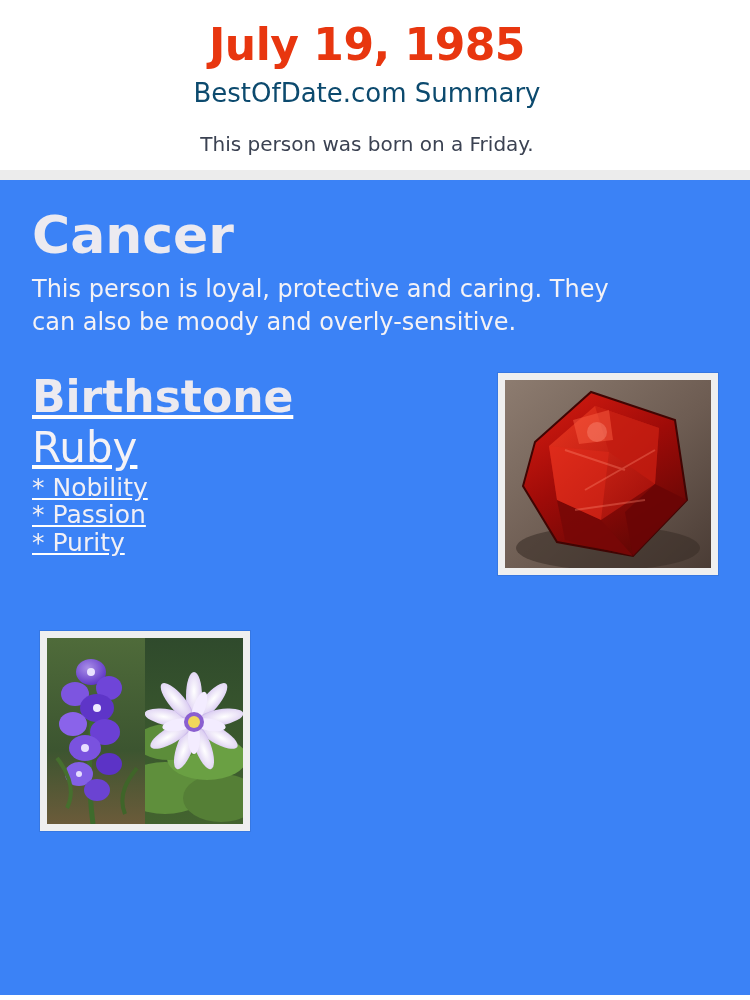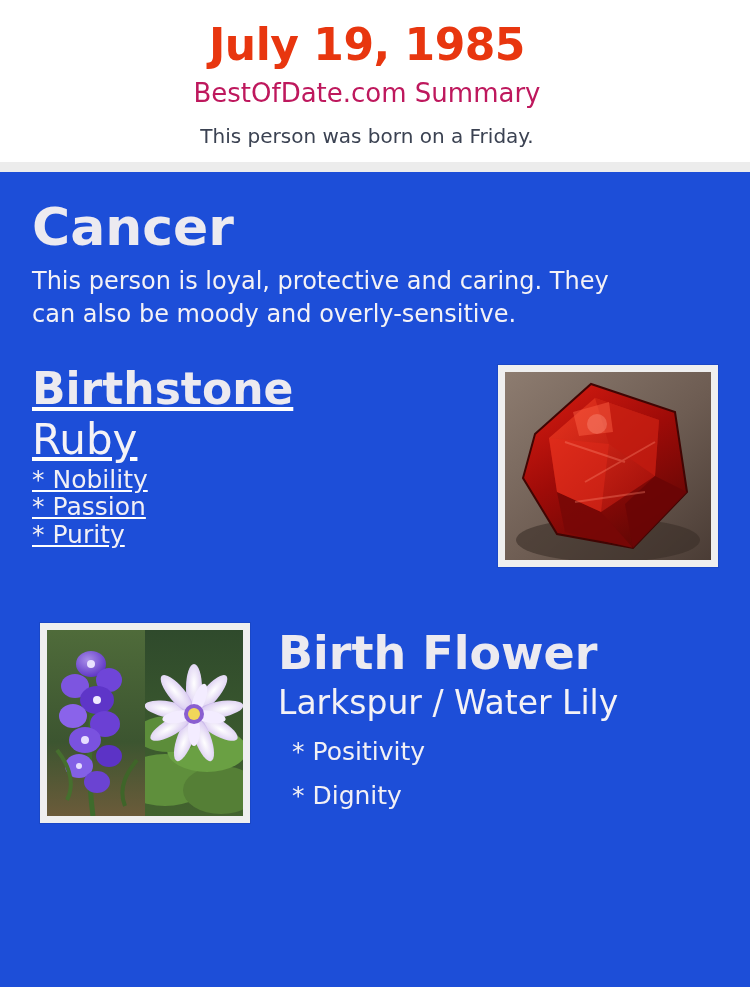--- a/index.html
+++ b/index.html
@@ -19,39 +19,39 @@
     text-align: center;
   }
   .date-title {
     color: #e8360f;
     font-size: 44px;
     font-weight: bold;
     letter-spacing: -0.5px;
     line-height: 1.05;
   }
   .site-summary {
-    color: #be185d;
+    color: #0c4a6e;
     font-size: 26px;
     margin-top: 10px;
     font-weight: normal;
   }
   .born-line {
     color: #3b4252;
     font-size: 20px;
-    margin-top: 16px;
+    margin-top: 24px;
   }
   .header-divider {
     height: 10px;
     background: #ececec;
     width: 100%;
   }
 
   
   .body-panel {
-    background: #1d4ed8;
+    background: #3b82f6;
     width: 100%;
     height: 815px;
     padding: 28px 32px 0 32px;
     position: relative;
     color: #ffffff;
   }
 
   .sign-name {
     font-size: 52px;
     font-weight: bold;
@@ -288,22 +288,16 @@
                   <ellipse cx="0" cy="-16" rx="6" ry="16" fill="#f3ecff" transform="rotate(260)"></ellipse>
                   <circle cx="0" cy="0" r="10" fill="#8a5fd0"></circle>
                   <circle cx="0" cy="0" r="6" fill="#f0d75a"></circle>
                 </g>
               </g>
             </svg>
           </div>
         </div>
       </div>
 
-      <div class="flower-text">
-        <div class="flower-heading">Birth Flower</div>
-        <div class="flower-sub">Larkspur / Water Lily</div>
-        <div class="flower-bullet">* Positivity</div>
-        <div class="flower-bullet">* Dignity</div>
-      </div>
     </div>
 
   </div>
 </div>
 
 </body></html>

